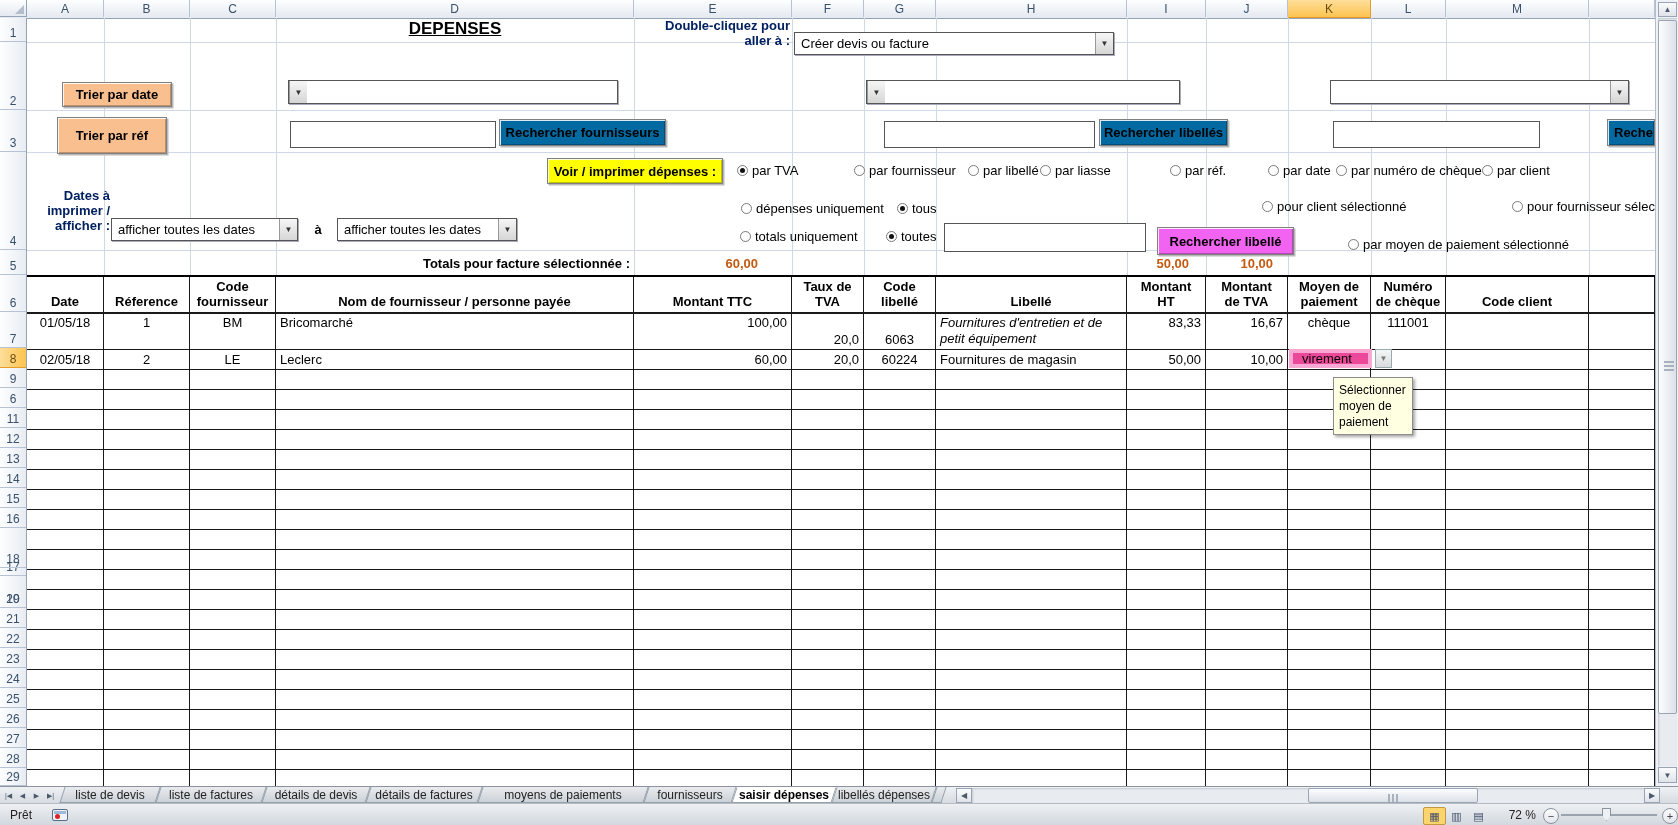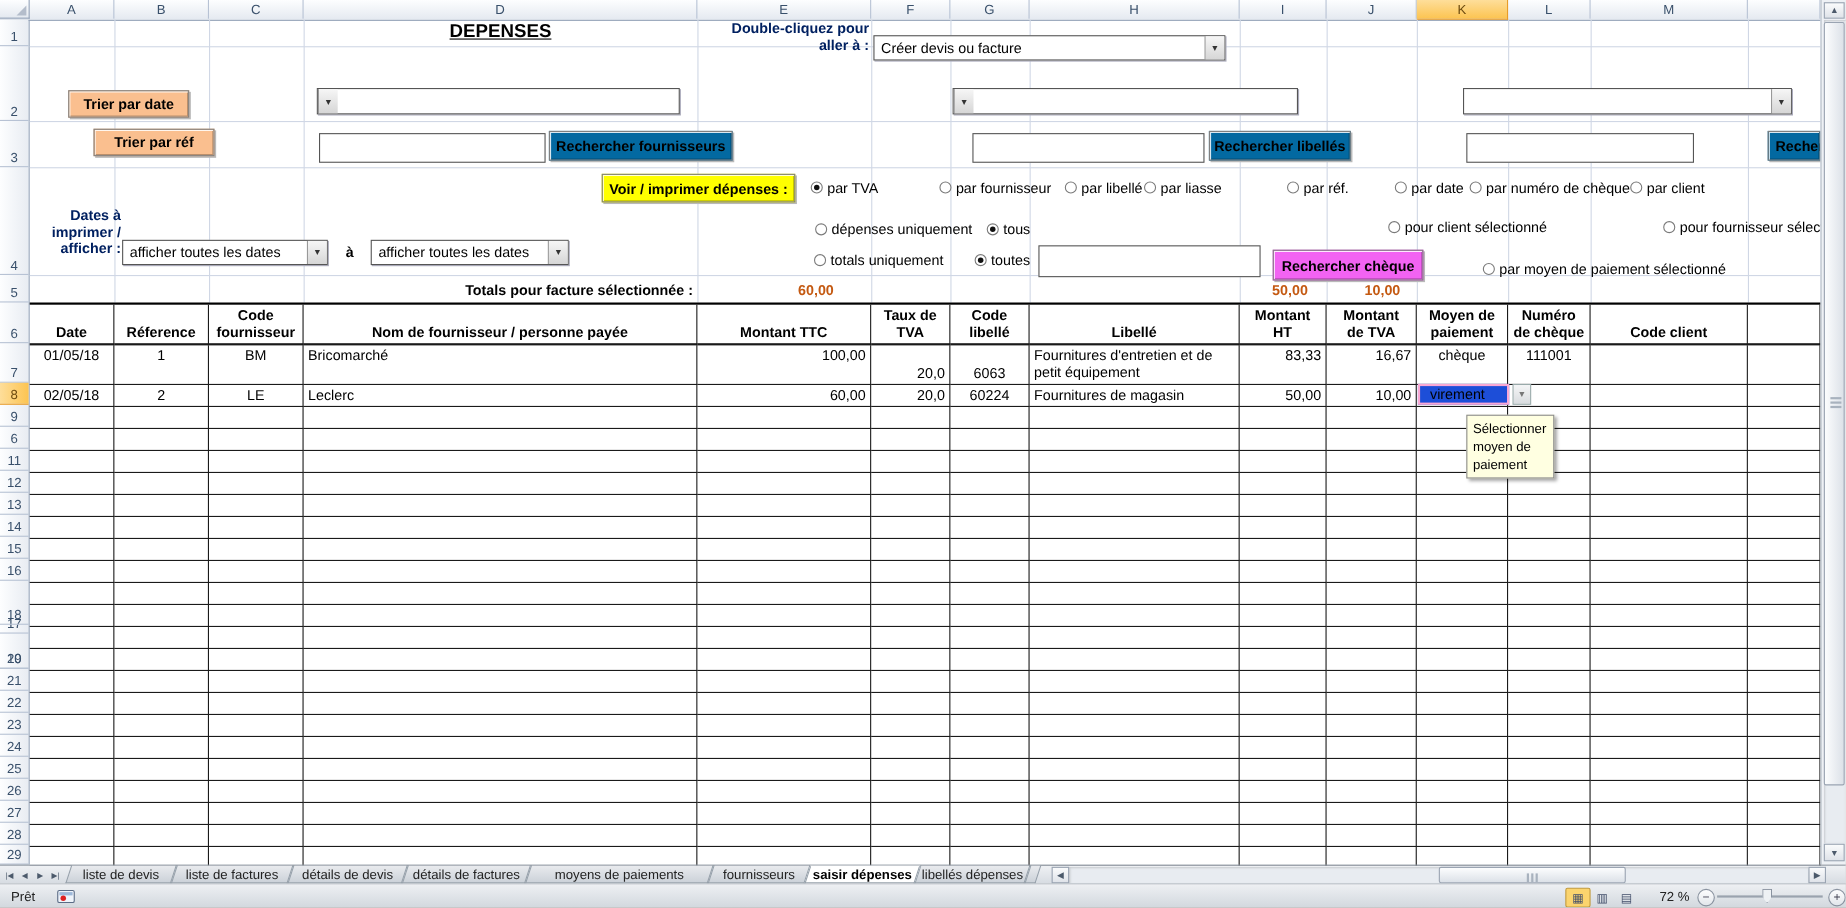--- a/index.html
+++ b/index.html
@@ -190,21 +190,21 @@
 de chèque</div>
       <div class="tcell th" style="left: 1419px; top: 0px; width: 143px; height: 37px;">Code client</div>
       <div class="tcell th" style="left: 1562px; top: 0px; width: 66px; height: 37px;"></div>
       <div class="tcell al-c va-t" style="left: 0px; top: 37px; width: 77px; height: 36px;">01/05/18</div>
       <div class="tcell al-c va-t" style="left: 77px; top: 37px; width: 86px; height: 36px;">1</div>
       <div class="tcell al-c va-t" style="left: 163px; top: 37px; width: 86px; height: 36px;">BM</div>
       <div class="tcell al-l va-t" style="left: 249px; top: 37px; width: 358px; height: 36px;">Bricomarché</div>
       <div class="tcell al-r va-t" style="left: 607px; top: 37px; width: 158px; height: 36px;">100,00</div>
       <div class="tcell al-r va-b" style="left: 765px; top: 37px; width: 72px; height: 36px;">20,0</div>
       <div class="tcell al-c va-b" style="left: 837px; top: 37px; width: 72px; height: 36px;">6063</div>
-      <div class="tcell al-l va-t" style="left: 909px; top: 37px; width: 191px; height: 36px;">Fournitures d'entretien et de petit équipement</div>
+      <div class="tcell al-l va-t" style="left: 909px; top: 37px; width: 191px; height: 36px; font-style: italic;">Fournitures d'entretien et de petit équipement</div>
       <div class="tcell al-r va-t" style="left: 1100px; top: 37px; width: 79px; height: 36px;">83,33</div>
       <div class="tcell al-r va-t" style="left: 1179px; top: 37px; width: 82px; height: 36px;">16,67</div>
       <div class="tcell al-c va-t" style="left: 1261px; top: 37px; width: 83px; height: 36px;">chèque</div>
       <div class="tcell al-c va-t" style="left: 1344px; top: 37px; width: 75px; height: 36px;">111001</div>
       <div class="tcell al-c va-t" style="left: 1419px; top: 37px; width: 143px; height: 36px;"></div>
       <div class="tcell al-c va-t" style="left: 1562px; top: 37px; width: 66px; height: 36px;"></div>
       <div class="tcell al-c va-m" style="left: 0px; top: 73px; width: 77px; height: 20px;">02/05/18</div>
       <div class="tcell al-c va-m" style="left: 77px; top: 73px; width: 86px; height: 20px;">2</div>
       <div class="tcell al-c va-m" style="left: 163px; top: 73px; width: 86px; height: 20px;">LE</div>
       <div class="tcell al-l va-m" style="left: 249px; top: 73px; width: 358px; height: 20px;">Leclerc</div>
@@ -529,21 +529,21 @@
     <span class="cbtn">▼</span>
   </div>
   <div class="combo" style="left:866px;top:80px;width:314px;height:24px;">
     <span class="cbtn">▼</span>
   </div>
   <div class="combo" style="left:1330px;top:80px;width:299px;height:24px;">
     <span class="ctext"></span>
     <span class="cbtn">▼</span>
   </div>
 
-  <div class="btn3d btn-tan" style="left:57px;top:117px;width:110px;height:25px;margin-left:28px;">Trier par réf</div>
+  <div class="btn3d btn-tan" style="left:57px;top:117px;width:110px;height:37px;">Trier par réf</div>
   <input class="tinput" style="left: 290px; top: 121px; width: 206px; height: 27px;" value="">
   <div class="btn3d btn-pink" style="left:499px;top:119px;width:167px;height:27px;">Rechercher fournisseurs</div>
   <input class="tinput" style="left: 884px; top: 121px; width: 211px; height: 27px;" value="">
   <div class="btn3d btn-pink" style="left:1099px;top:119px;width:129px;height:27px;">Rechercher libellés</div>
   <input class="tinput" style="left: 1333px; top: 121px; width: 207px; height: 27px;" value="">
   <div class="btn3d btn-pink" style="left:1607px;top:119px;width:48px;height:27px;justify-content:flex-start;padding-left:6px;">Recher</div>
 
   <div class="btn3d lbl-yellow" style="left:547px;top:158px;width:176px;height:26px;">Voir / imprimer dépenses :</div>
   <div id="radios">
       <div class="radio-item" style="left: 737px; top: 162px;">
@@ -617,28 +617,28 @@
     <span class="ctext">afficher toutes les dates</span>
     <span class="cbtn">▼</span>
   </div>
   <div class="abs" style="left:308px;top:222px;width:20px;text-align:center;font-weight:bold;">à</div>
   <div class="combo" style="left:337px;top:218px;width:180px;height:23px;">
     <span class="ctext">afficher toutes les dates</span>
     <span class="cbtn">▼</span>
   </div>
 
   <input class="tinput" style="left: 944px; top: 223px; width: 202px; height: 29px;" value="">
-  <div class="btn3d btn-magenta" style="left:1157px;top:227px;width:137px;height:28px;">Rechercher chèque</div>
+  <div class="btn3d btn-magenta" style="left:1157px;top:227px;width:137px;height:28px;">Rechercher libellé</div>
 
   <div class="abs" style="left:330px;top:256px;width:300px;text-align:right;font-weight:bold;">Totals pour facture sélectionnée :</div>
   <div class="abs totals-val" style="left:634px;top:256px;width:124px;">60,00</div>
   <div class="abs totals-val" style="left:1127px;top:256px;width:62px;">50,00</div>
   <div class="abs totals-val" style="left:1206px;top:256px;width:67px;">10,00</div>
 
-  <div class="abs" style="left:1289px;top:349px;width:83px;height:19px;background:#1d4ed8;border:2px solid #f9a8d4;box-sizing:border-box;display:flex;align-items:center;padding-left:9px;">virement</div>
+  <div class="abs" style="left:1289px;top:349px;width:83px;height:19px;background:#ec4899;border:4px solid #f9a8d4;box-sizing:border-box;display:flex;align-items:center;padding-left:9px;">virement</div>
   <div class="abs" style="left:1375px;top:349px;width:17px;height:19px;background:linear-gradient(#f4f5f6,#d9dcdf);border:1px solid #9aa;box-sizing:border-box;display:flex;align-items:center;justify-content:center;font-size:8px;color:#777;">▼</div>
 
   <div id="tooltip">
     <div>Sélectionner</div>
     <div>moyen de</div>
     <div>paiement</div>
   </div>
 
   <div class="abs" style="left:1655px;top:0;width:23px;height:786px;background:#eef1f5;border-left:1px solid #b6bdc7;box-sizing:border-box;">
     <div class="sb-btn" style="left:2px;top:2px;width:19px;height:15px;">▲</div>

